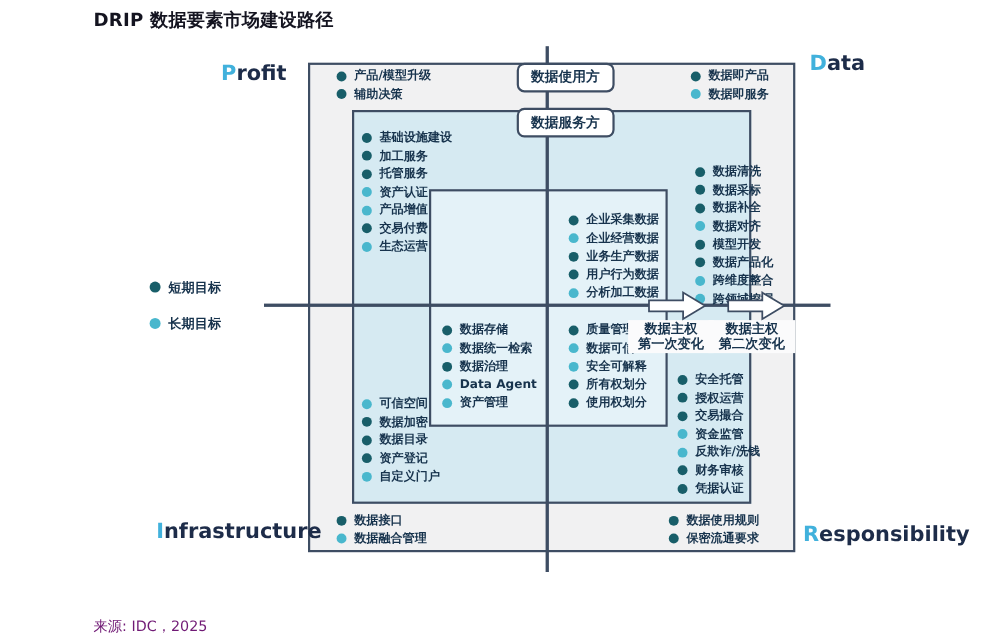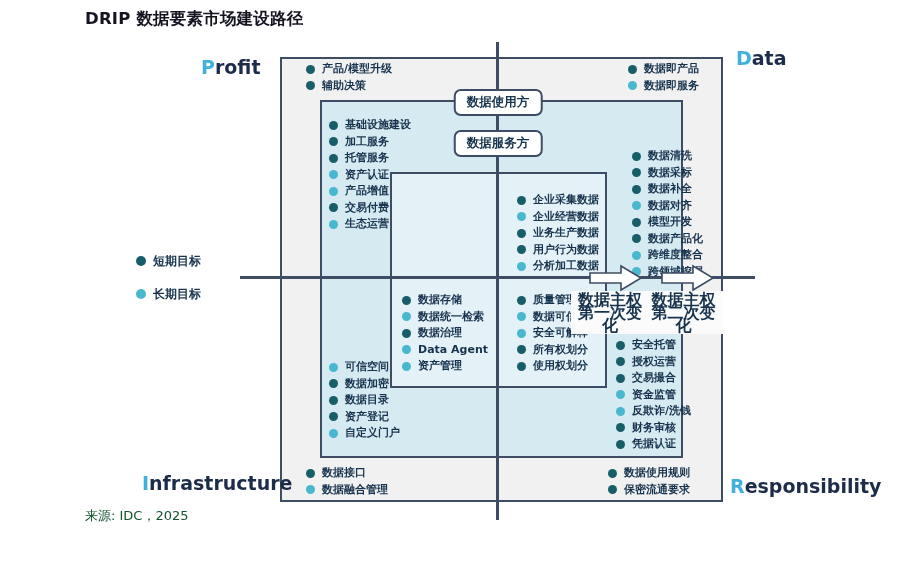--- a/index.html
+++ b/index.html
@@ -10,23 +10,23 @@
 
   .box { position:absolute; border:2px solid #3E4D63; box-sizing:border-box; }
   .box.outer    { left:280px; top:57px;  width:443px; height:445px; background:#F1F1F2; z-index:1; }
   .box.blue     { left:320px; top:100px; width:363px; height:358px; background:#D6EAF2; z-index:2; }
   .box.inner    { left:390px; top:172px; width:217px; height:216px; background:#E4F2F8; z-index:3; }
 
   .axis { position:absolute; background:#3E4D63; z-index:4; }
   .axis.v { left:496px; top:42px;  width:2.5px; height:478px; }
   .axis.h { left:240px; top:276px; width:515px; height:2.5px; }
 
-  .pill { position:absolute; left:498px; transform:translateX(-50%); background:#ffffff;
+  .pill { position:absolute; left:514px; transform:translateX(-50%); background:#ffffff;
           border:2px solid #3E4D63; border-radius:7px; padding:3px 11px; font-size:12.5px;
-          font-weight:700; color:#17334D; white-space:nowrap; z-index:6;margin-top:32px; }
+          font-weight:700; color:#17334D; white-space:nowrap; z-index:6; }
   .pill-user     { top:57px; }
   .pill-service  { top:98px; }
   .pill-provider { top:168px; }
 
   .group { position:absolute; display:flex; flex-direction:column; gap:4.5px; z-index:5; }
   .item  { display:flex; align-items:center; gap:7px; font-size:11px; font-weight:700;
            color:#17334D; line-height:12px; white-space:nowrap; }
   .bullet { width:9px; height:9px; border-radius:50%; flex:0 0 auto; }
   .bullet.dark  { background:#185E69; }
   .bullet.light { background:#49B7CD; }
@@ -45,33 +45,33 @@
   .g-resp                 { left:608px; top:467px; }
 
   .legend { left:88px; top:255px; gap:21px; }
   .legend .item { font-size:12px;margin-left:48px; }
   .legend .bullet { width:10px; height:10px; }
 
   .arrow { position:absolute; z-index:7; }
   .arrow-1 { left:589px; top:263px; }
   .arrow-2 { left:661px; top:263px; }
 
-  .sov { position:absolute; background:#FBFBFC; color:#17334D; font-size:16px; font-weight:700;
+  .sov { position:absolute; background:#FBFBFC; color:#17334D; font-size:12px; font-weight:700;
          text-align:center; line-height:13px; padding:2px 3px; z-index:6; }
   .sov-1 { left:571px; top:291px; width:72px; }
   .sov-2 { left:644px; top:291px; width:73px; }
 
   .corner { position:absolute; font-size:19px; font-weight:700; color:#1D2C49; z-index:6; }
   .corner .accent { color:#41B1DC; }
   .c-profit { left:201px; top:56px; }
   .c-data   { left:736px; top:47px; }
   .c-infra  { left:142px; top:472px; }
   .c-resp   { left:730px; top:475px; }
 
-  .source { position:absolute; left:85px; top:507px; font-size:13px; color:#14532d; z-index:6; }
+  .source { position:absolute; left:85px; top:561px; font-size:13px; color:#701a75; z-index:6; }
 </style>
 </head>
 <body>
 
 <div class="stage">
 
   <div class="title">DRIP 数据要素市场建设路径</div>
 
   <div class="box outer"></div>
   <div class="box blue"></div>

